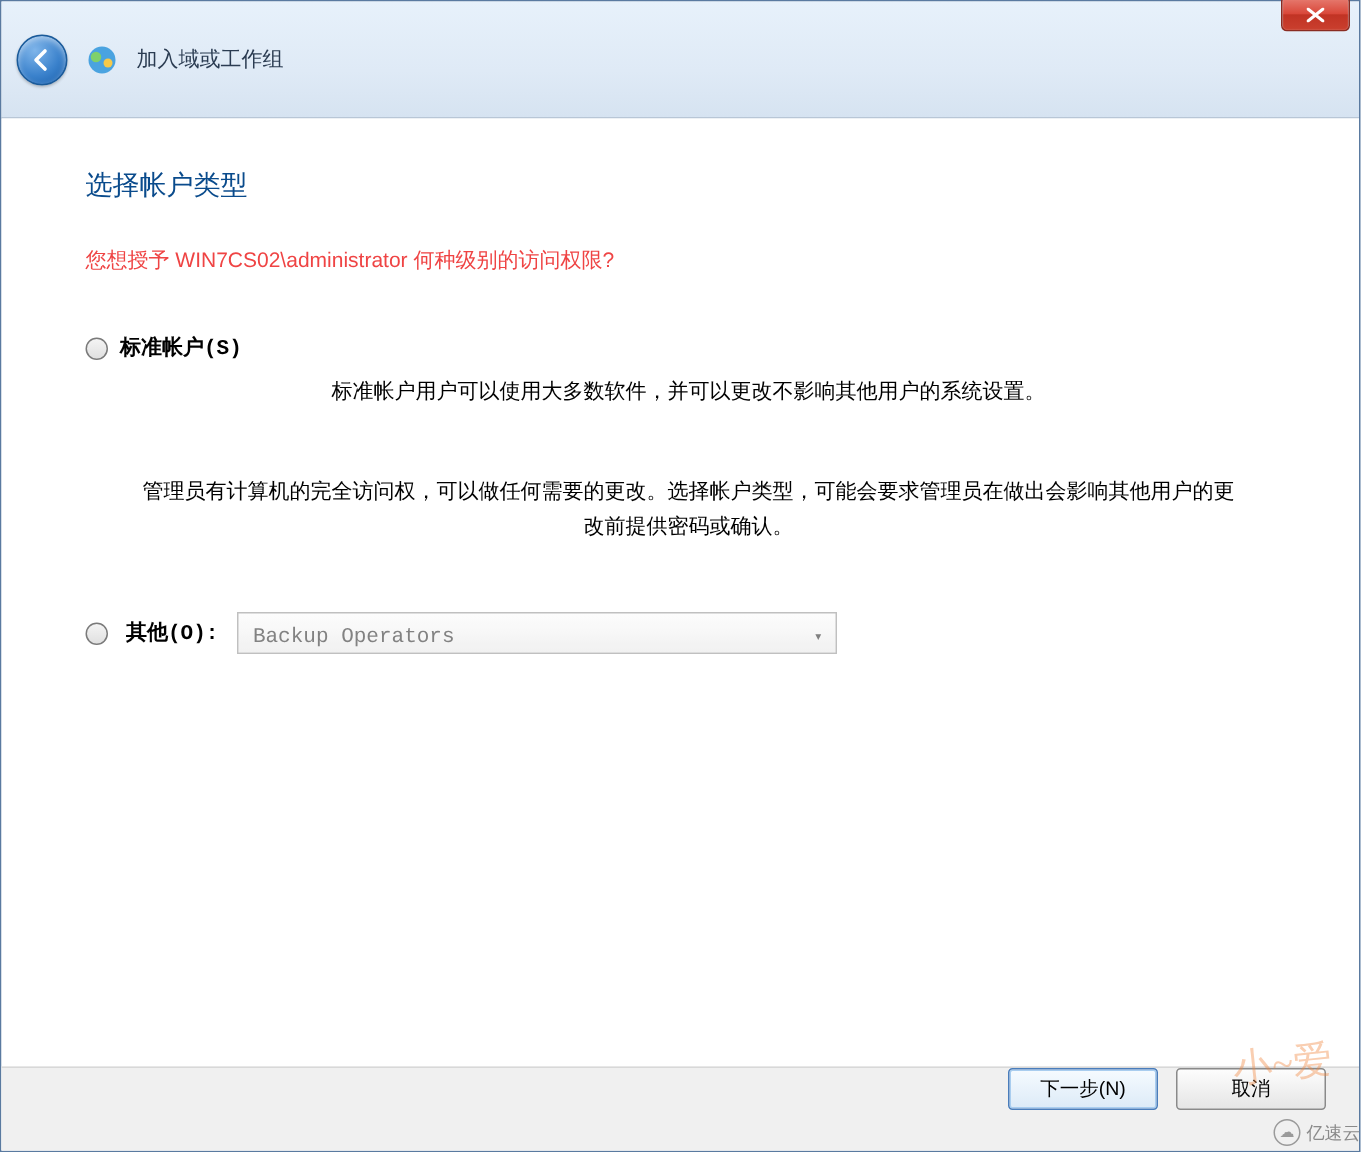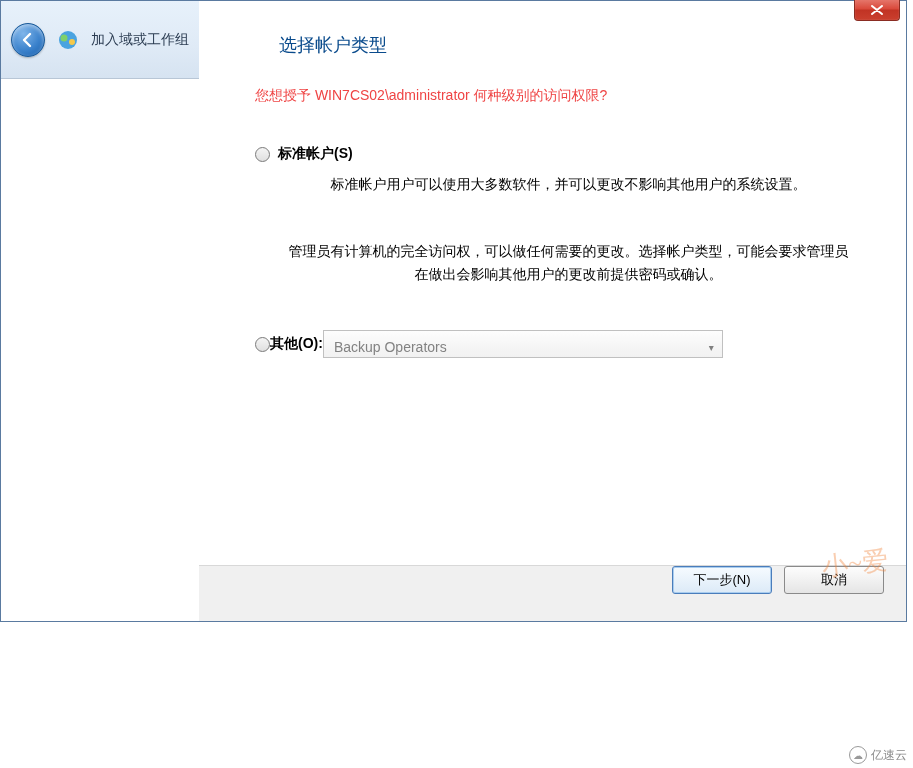--- a/index.html
+++ b/index.html
@@ -7,25 +7,25 @@
       font-family: "Microsoft YaHei", "Segoe UI", Tahoma, sans-serif;
       font-size: 13px;
       background: #fff;
       width: 913px;
       height: 768px;
       position: relative;
       overflow: hidden;
     }
     .window-frame {
       width: 907px;
-      height: 622px;
+      height: 768px;
       border: 1px solid #5a7aa0;
       background: #fff;
       display: flex;
-      flex-direction: row;
+      flex-direction: column;
       position: relative;
     }
     .titlebar-area {
       position: absolute;
       top: -2px; right: 6px;
       z-index: 20;
     }
     .close-btn {
       width: 46px; height: 22px;
       background: linear-gradient(to bottom, #e67a6f 0%, #d9483a 48%, #c13324 52%, #ca3f2e 100%);
@@ -68,28 +68,27 @@
       flex: 1;
       padding: 32px 56px 0 56px;
       background: #fff;
       position: relative;
     }
     .page-heading {
       font-size: 18px;
       color: #0a4b8c;
       font-weight: normal;
       margin-bottom: 30px;
-      margin-left: 24px;
     }
     .prompt-line {
       font-size: 14px;
       color: #ef4444;
       margin-bottom: 40px;
     }
-    .option-block { margin-bottom: 44px; }
+    .option-block { margin-bottom: 44px; font-family: Liberation Mono, monospace; }
     .option-head {
       display: flex; align-items: center; gap: 8px;
     }
     .radio {
       width: 15px; height: 15px;
       border-radius: 50%;
       border: 1px solid #7a7a7a;
       background: linear-gradient(to bottom,#f4f4f4,#e0e0e0);
       display: inline-flex; align-items:center; justify-content:center;
       cursor: pointer;
@@ -105,21 +104,21 @@
     }
     .option-desc {
       margin: 10px 0 0 32px;
       font-size: 14px;
       color:#000;
       line-height: 1.65;
       max-width: 740px;
       text-align: center;
     }
     .other-row {
-      display: flex; align-items: center; gap: 0;
+      display: flex; align-items: center; gap: 12px;
       margin-top: 4px;
     }
     .other-row .option-label { font-weight: bold; }
     .dropdown {
       width: 400px; height: 28px;
       border: 1px solid #b6b6b6;
       background: linear-gradient(to bottom,#fdfdfd,#efefef);
       display:flex; align-items:center; justify-content:space-between;
       padding: 6px 8px 0 10px;
       color:#6d6d6d;

